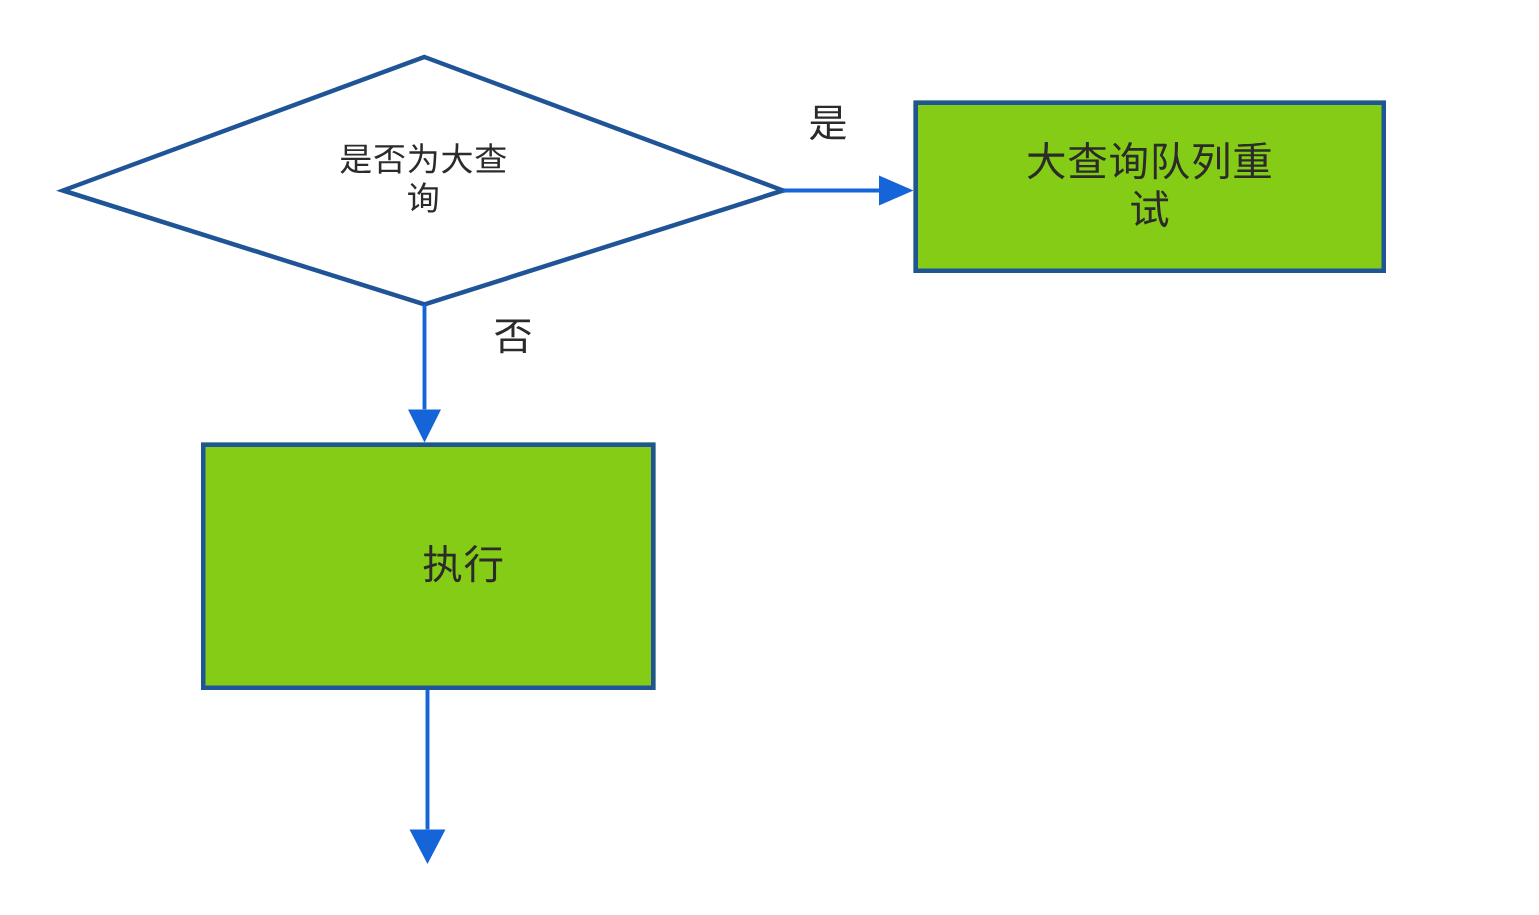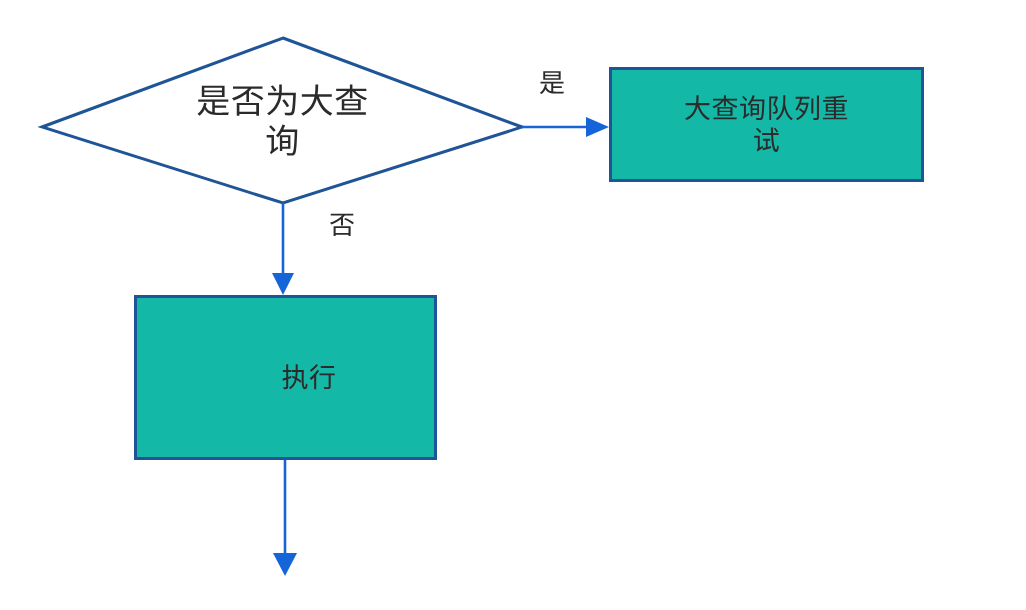--- a/index.html
+++ b/index.html
@@ -45,26 +45,26 @@
   #node-decision {
     left: 42px;
     top: 38px;
     width: 481px;
     height: 166px;
   }
   #node-decision .node-text {
     position: relative;
     width: 240px;
     margin: 16px auto;
-    font-size: 34px;
+    font-size: 22px;
   }
   
   .rect {
     border: 3px solid #1f5596;
-    background: #14b8a6;
+    background: #84cc16;
   }
   #node-bigquery-retry {
     left: 609px;
     top: 67px;
     width: 315px;
     height: 115px;
   }
   #node-bigquery-retry .node-text {
     width: 260px;
     font-size: 27px;

